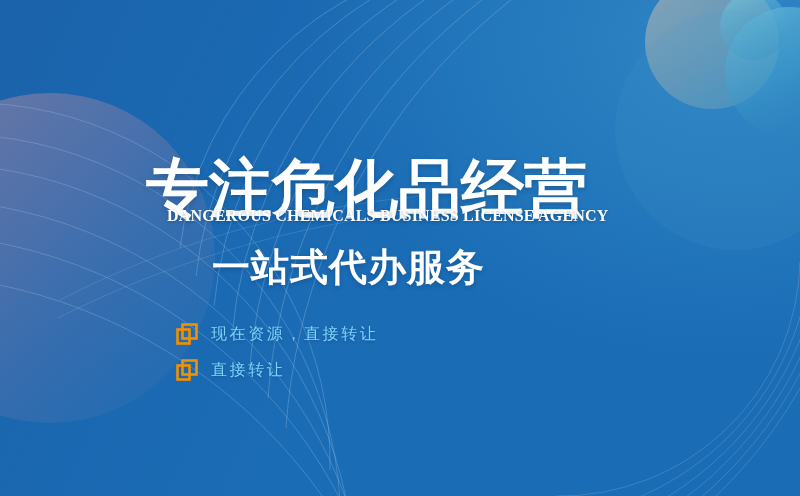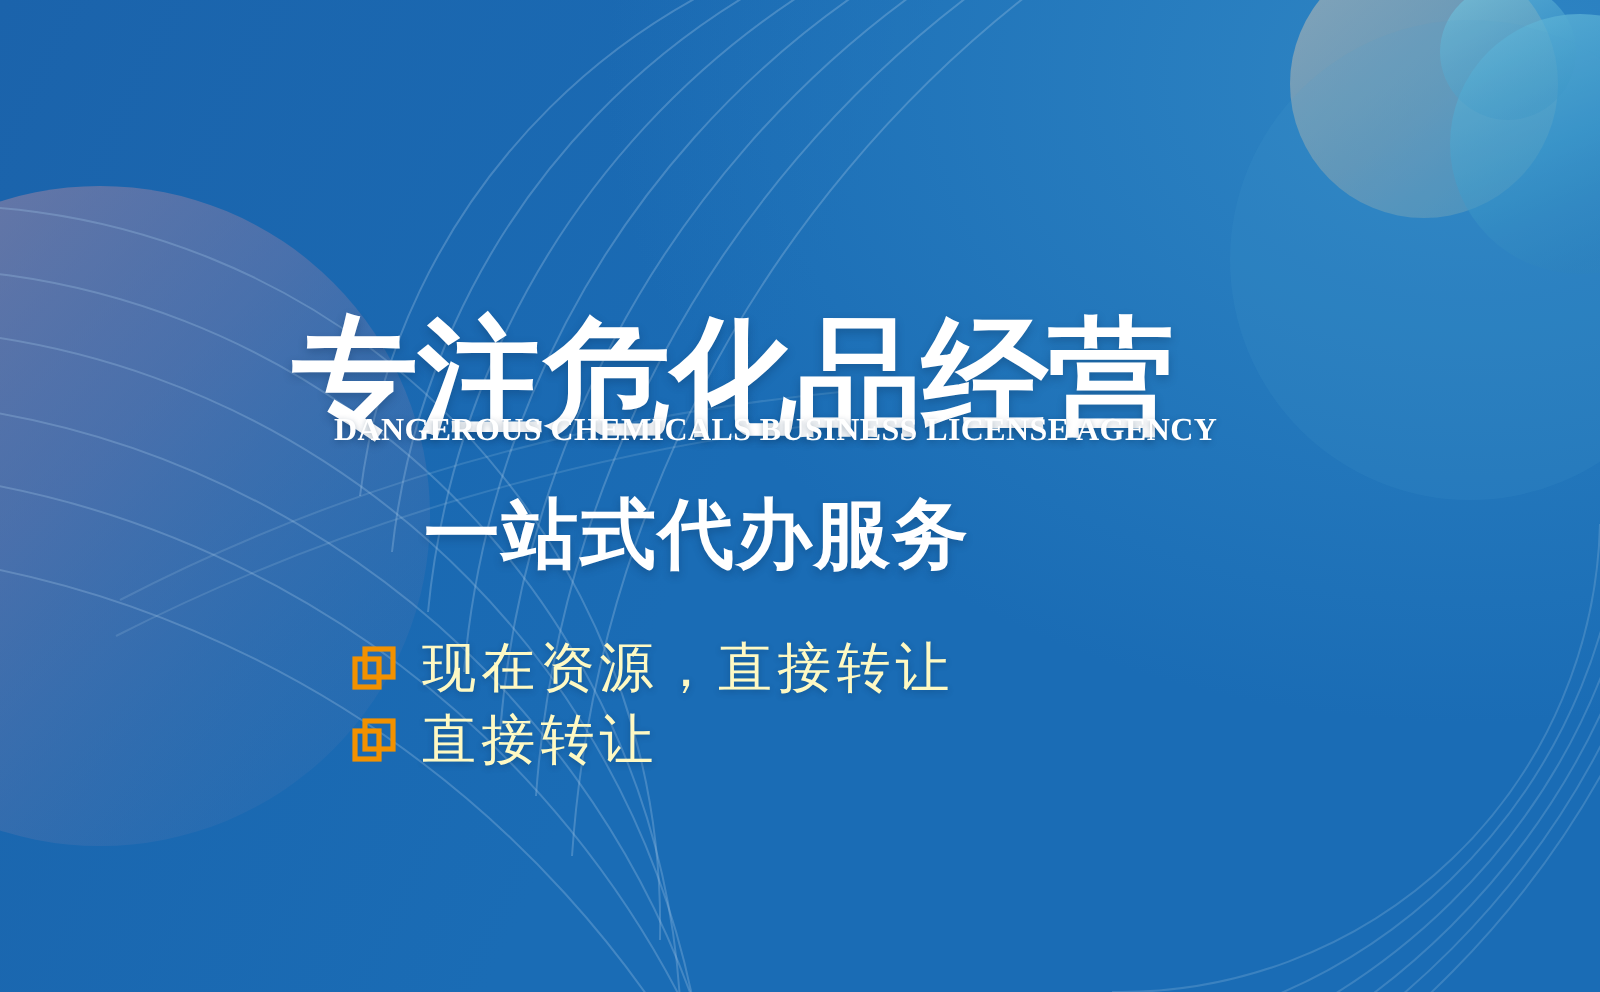--- a/index.html
+++ b/index.html
@@ -98,23 +98,23 @@
     margin-bottom: 1px;
   }
   .bullet-icon {
     width: 22px;
     height: 22px;
     flex: 0 0 22px;
     margin-right: 13px;
     display: block;
   }
   .bullet-text {
-    font-size: 27px;
+    font-size: 16px;
     line-height: 24px;
-    color: #fef9c3;
+    color: #7dd3fc;
     letter-spacing: 2.6px;
     white-space: nowrap;
     font-family: Liberation Serif, serif;
     text-shadow: 0 1px 3px rgba(6,40,75,0.30);
   }
 </style>
 </head>
 <body>
 
 <div id="banner">

